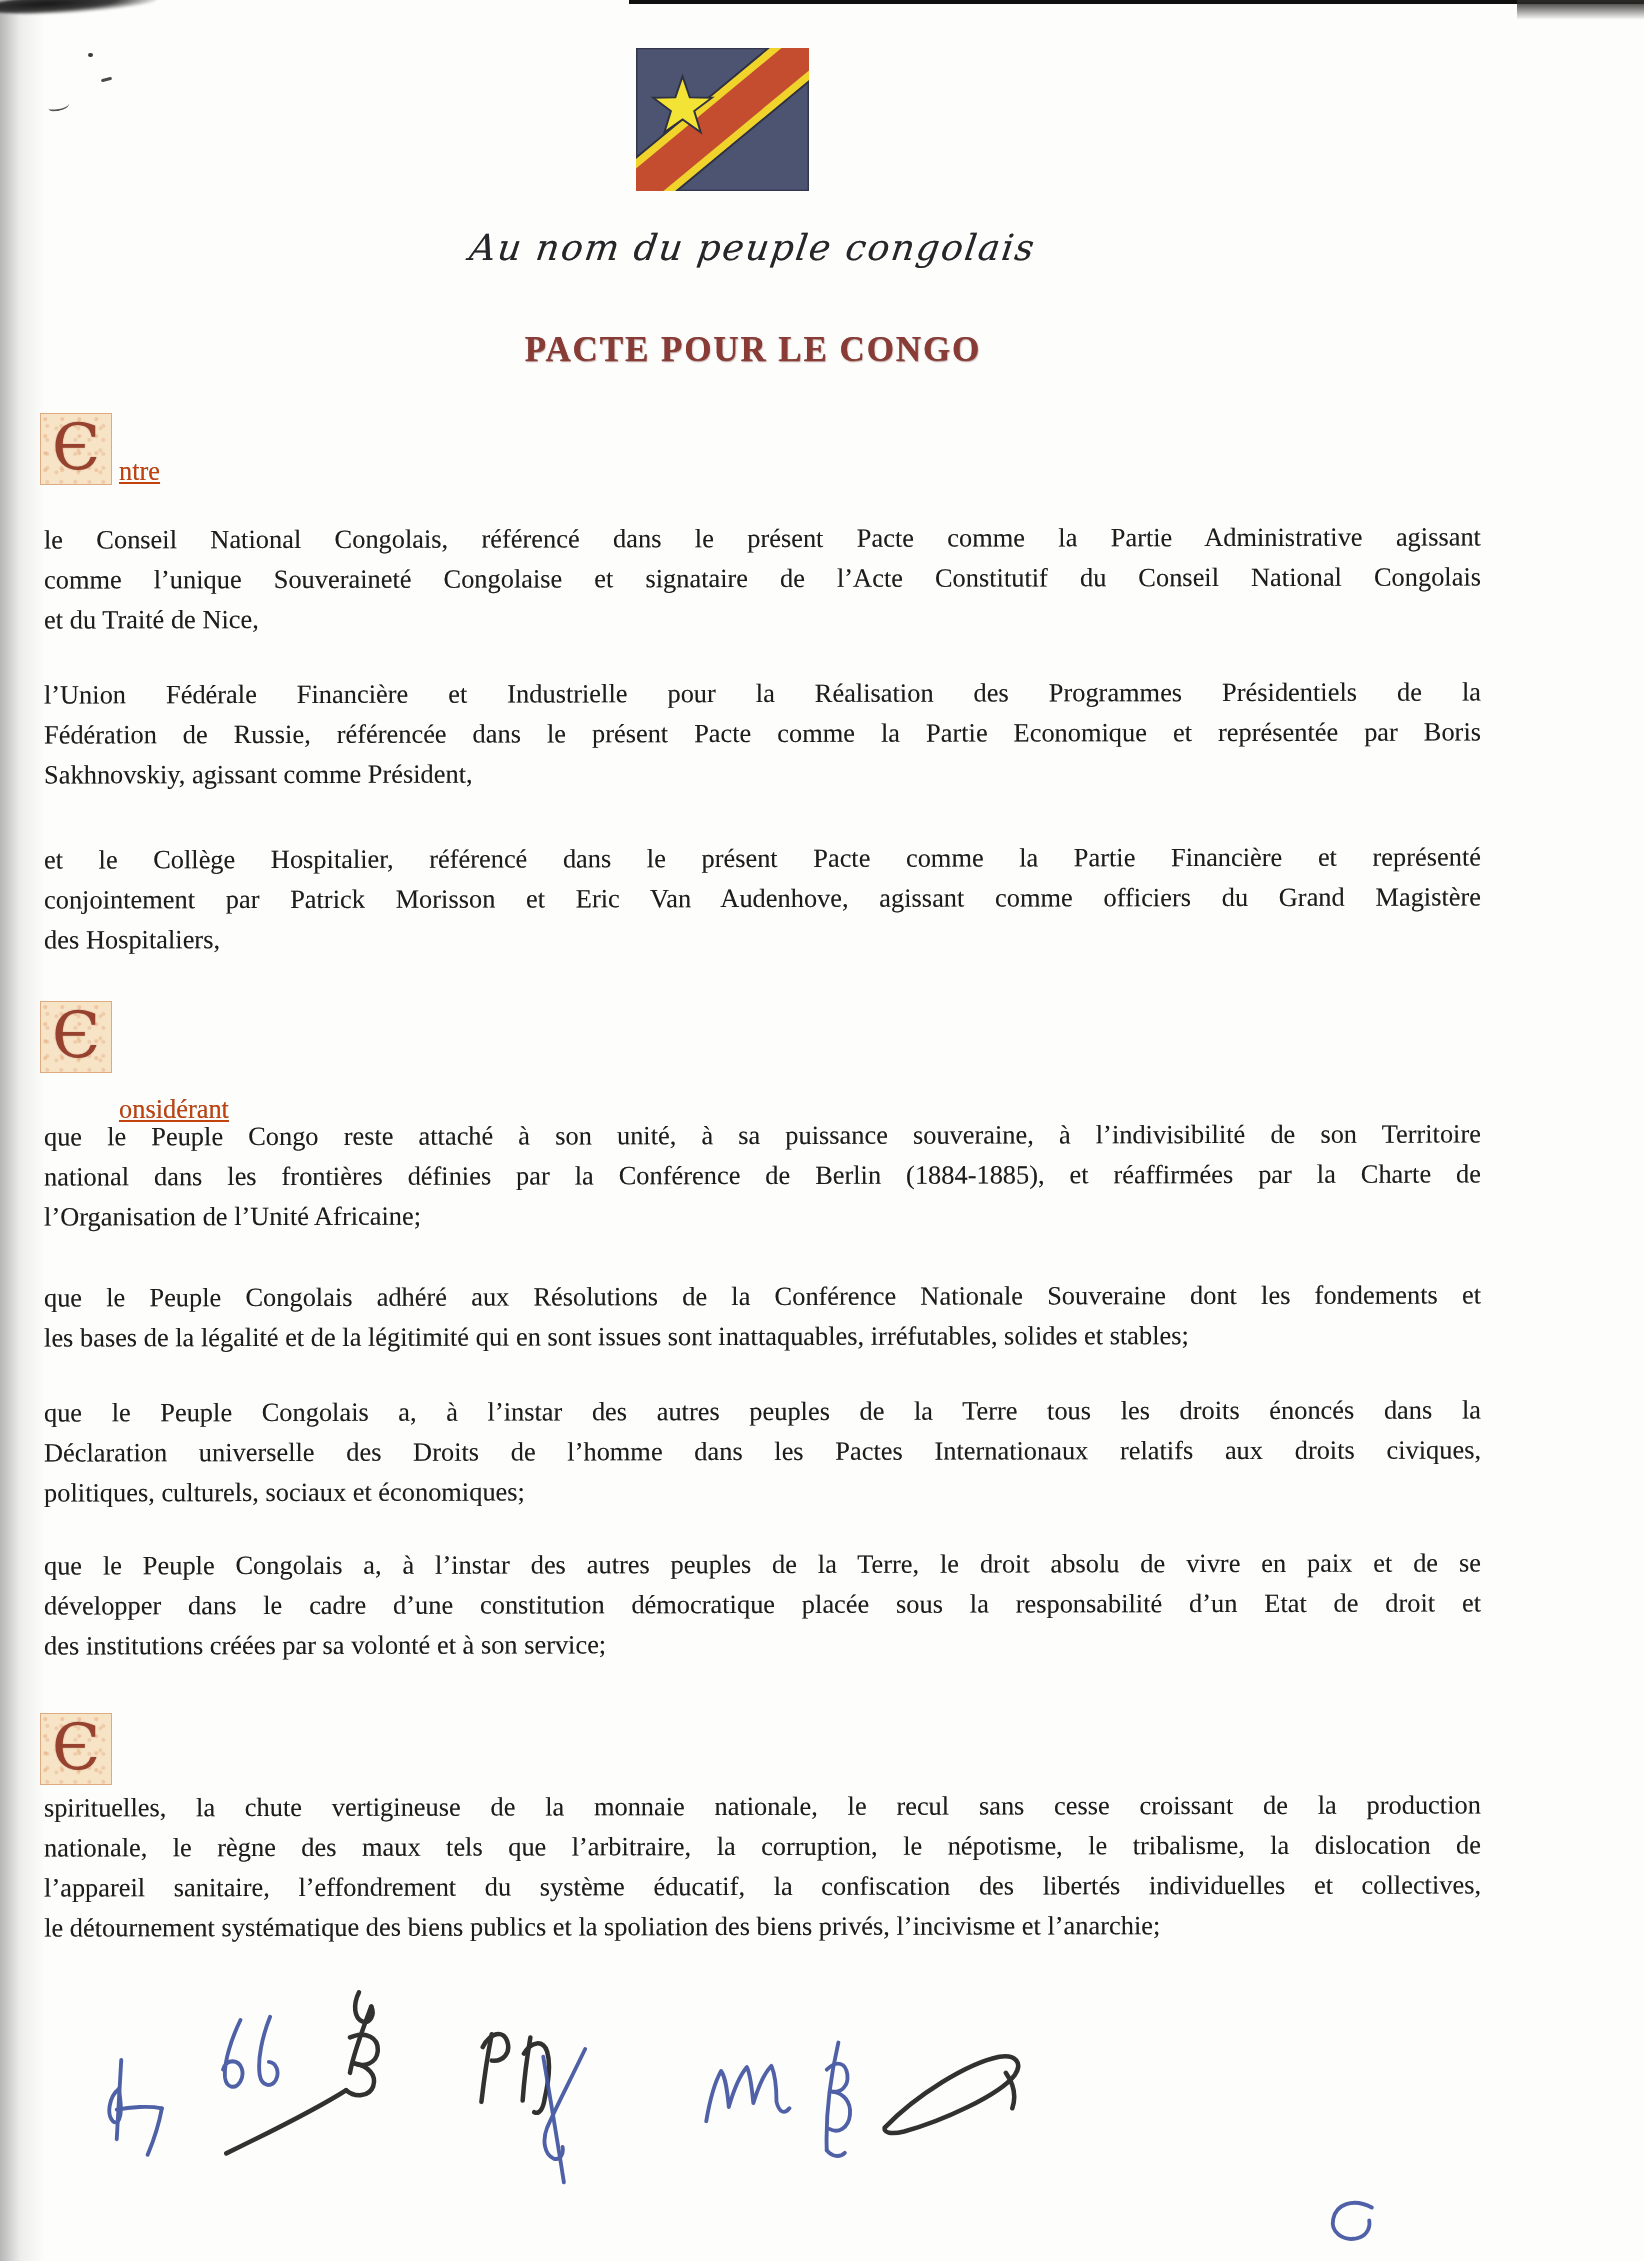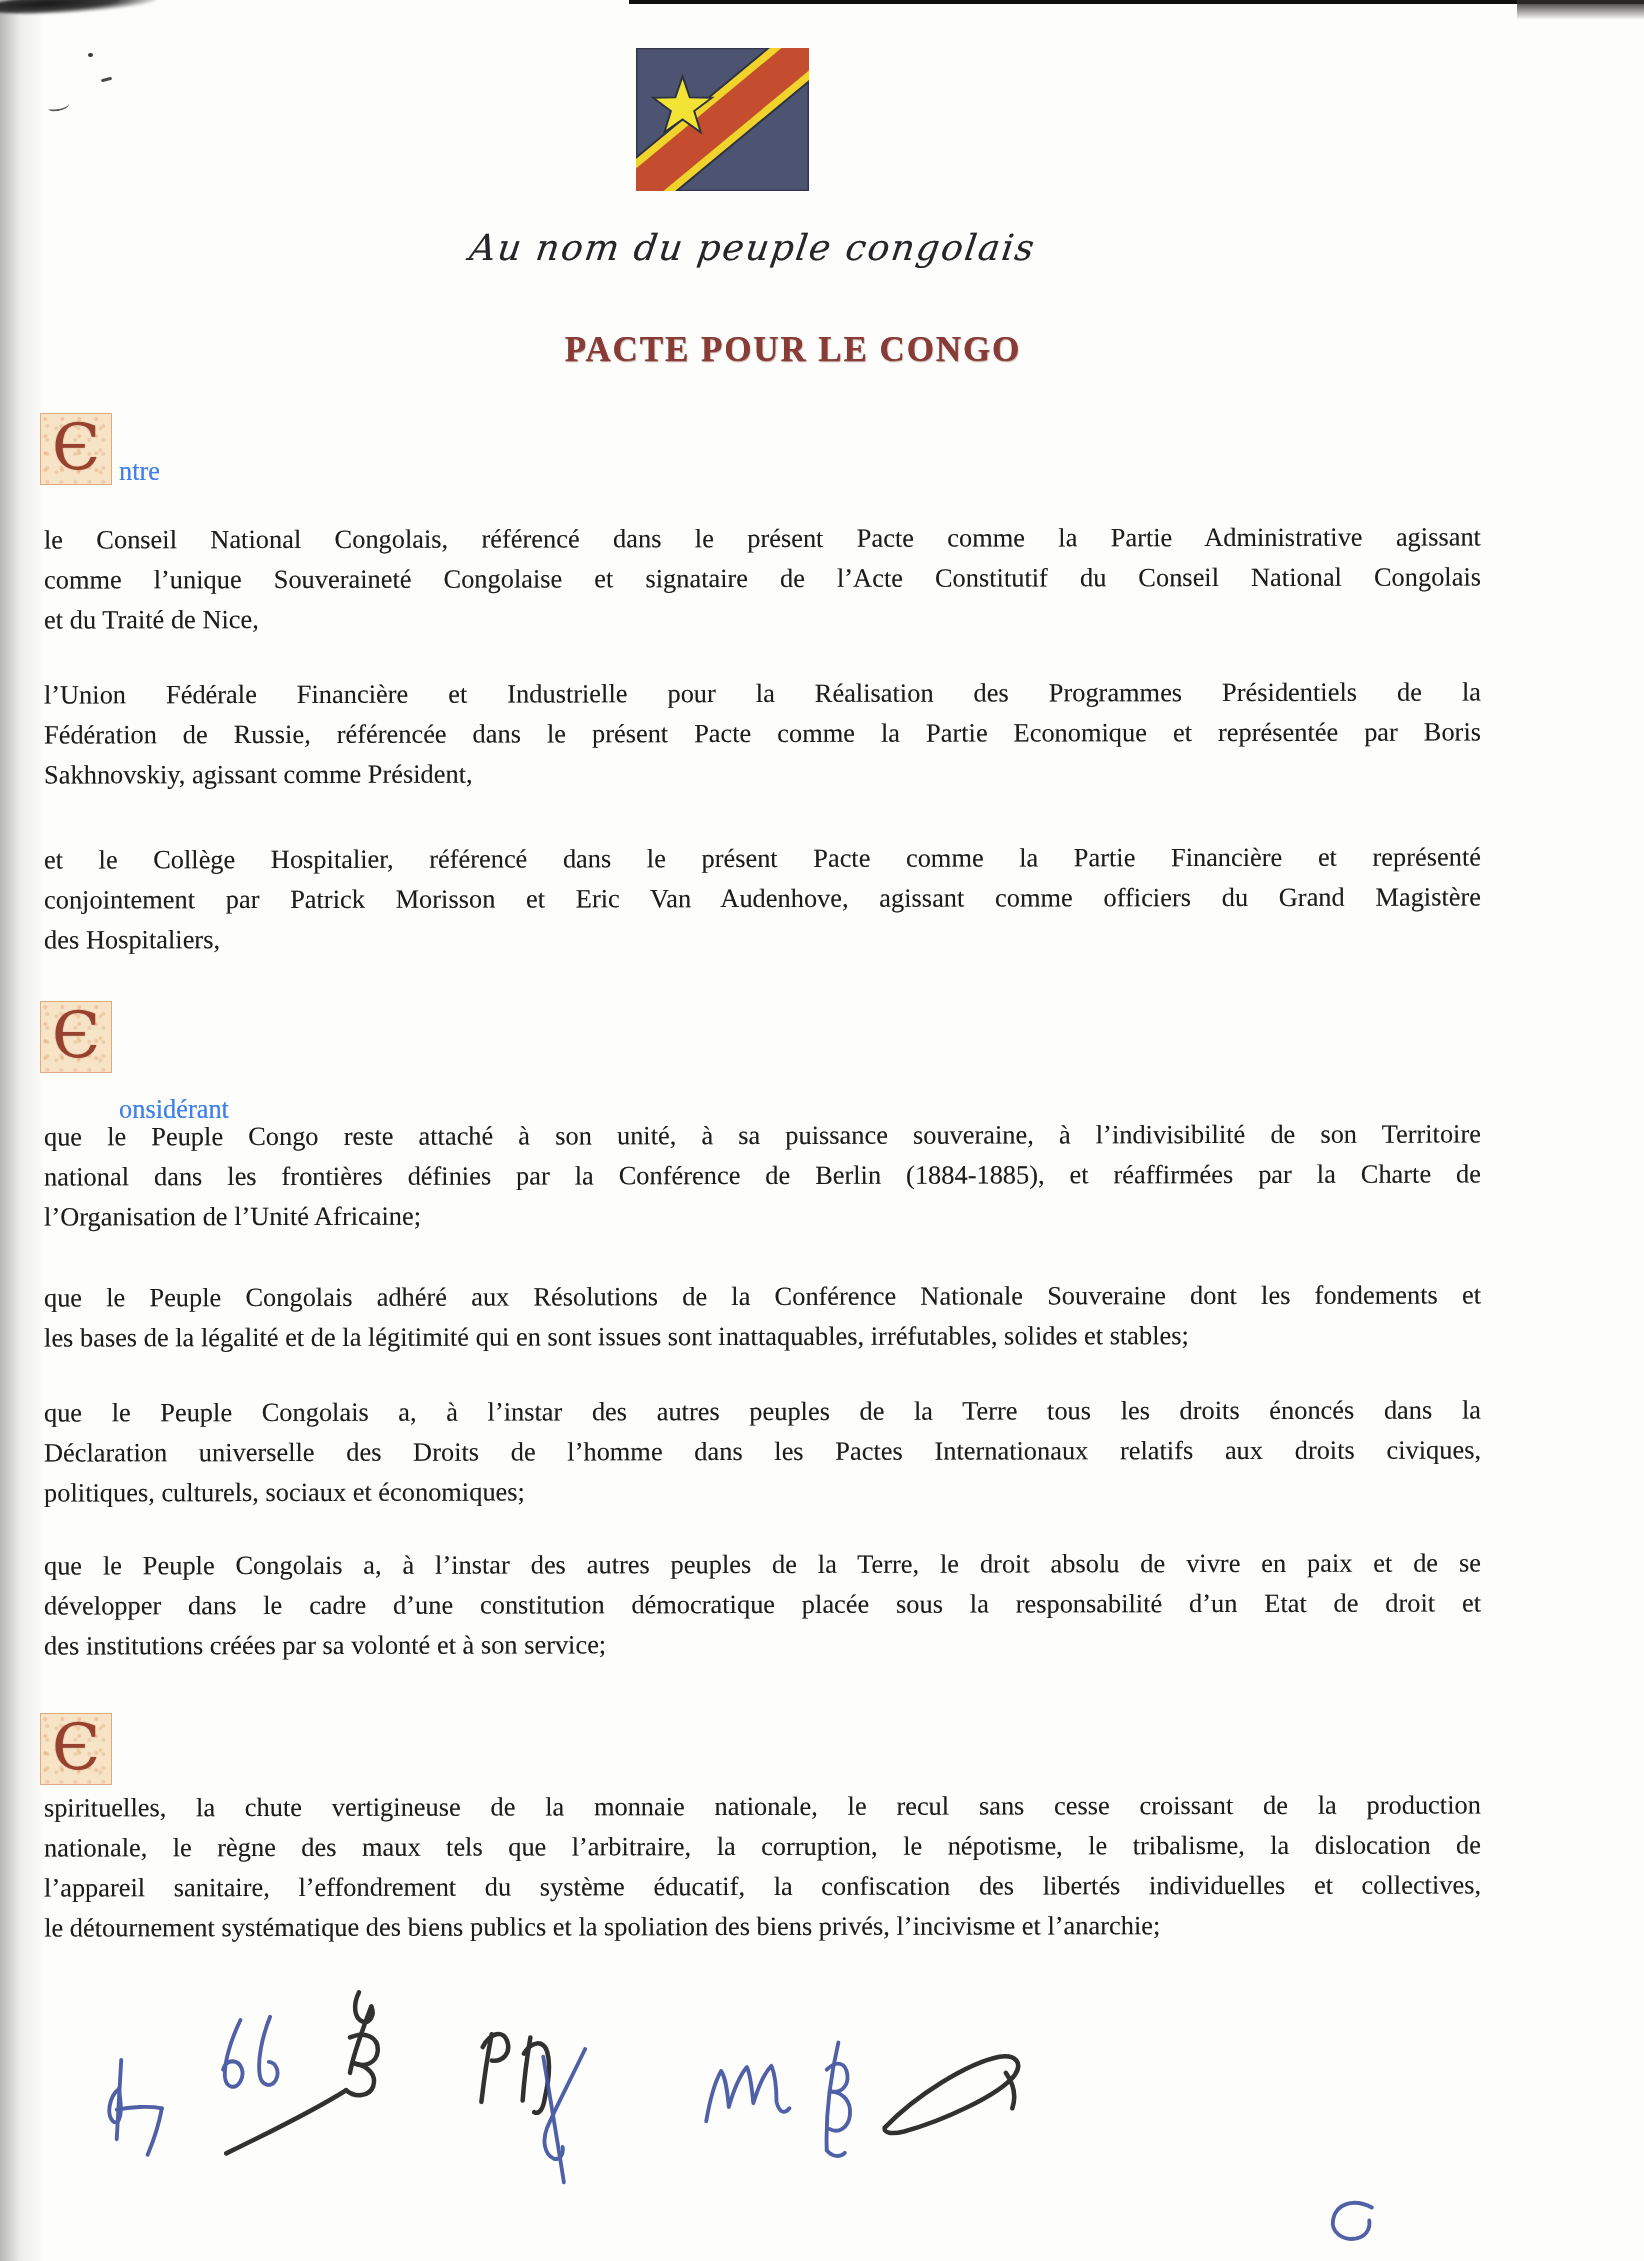--- a/index.html
+++ b/index.html
@@ -23,33 +23,33 @@
   .speck-tick{position:absolute;left:48px;top:101px;width:20.6px;height:7.7px;border:0;
               border-bottom:2.6px solid #555;border-radius:0 0 60% 40%;transform:rotate(-8deg);}
   
   .flag{position:absolute;left:636px;top:48px;width:173px;height:143px;}
   .dedication{position:absolute;left:0;top:227px;width:1506px;text-align:center;
               font-family:"DejaVu Serif",serif;font-style:italic;font-size:36px;color:#26262a;
               letter-spacing:1.9px;text-shadow:0 0 0.6px rgba(40,40,40,.5);}
   .dedication span{display:inline-block;transform:skewX(-8deg);}
   .doc-title{position:absolute;left:0;top:330px;width:1506px;text-align:center;
              font-weight:bold;font-size:35px;letter-spacing:1.9px;color:#883c35;
-             text-shadow:0.6px 0.6px 1.3px rgba(104,44,38,.55),0 0 0.6px rgba(104,44,38,.6);padding-left:40px;}
+             text-shadow:0.6px 0.6px 1.3px rgba(104,44,38,.55),0 0 0.6px rgba(104,44,38,.6);}
   
   .dropcap{position:absolute;left:40px;width:72px;height:72px;
            background:#f7e3c6;border:1.3px solid #ddab82;box-sizing:border-box;
            background-image:radial-gradient(circle at 25% 30%,rgba(216,120,60,.28) 1.3px,rgba(0,0,0,0) 2.6px),
                             radial-gradient(circle at 70% 65%,rgba(210,140,70,.25) 1.3px,rgba(0,0,0,0) 2.6px),
                             radial-gradient(circle at 45% 85%,rgba(200,110,60,.2) 1.3px,rgba(0,0,0,0) 2.6px);
            background-size:17px 17px,22px 22px,14px 14px;
            text-align:center;}
   .dcg{font-family:"DejaVu Serif",serif;font-size:63px;line-height:67px;color:#96422f;
        text-shadow:0 0 1.3px rgba(150,66,47,.6);}
-  .dcword{position:absolute;left:119px;font-size:26.4px;line-height:32px;color:#3b82f6;
-          text-shadow:0 0 0.6px rgba(20,20,20,.4);}
+  .dcword{position:absolute;left:119px;font-size:26.4px;line-height:32px;color:#c2410c;
+          text-shadow:0 0 0.6px rgba(20,20,20,.4);text-decoration:underline;}
   
   .para{position:absolute;left:44px;width:1437px;transform:rotate(-0.12deg);}
   .ln{height:40px;font-size:26.4px;line-height:40px;color:#1d1d1d;
       text-shadow:0 0 0.6px rgba(20,20,20,.42);}
   .j{text-align:justify;text-align-last:justify;}
   .last{text-align:left;text-align-last:left;}
   .p8first{position:absolute;left:120px;top:1740px;width:1360px;}
   
   .sig-svg{position:absolute;left:0;top:1973px;}
   .sig-blue{stroke:#41549f;fill:none;stroke-width:6;stroke-linecap:round;stroke-linejoin:round;opacity:.92;}

